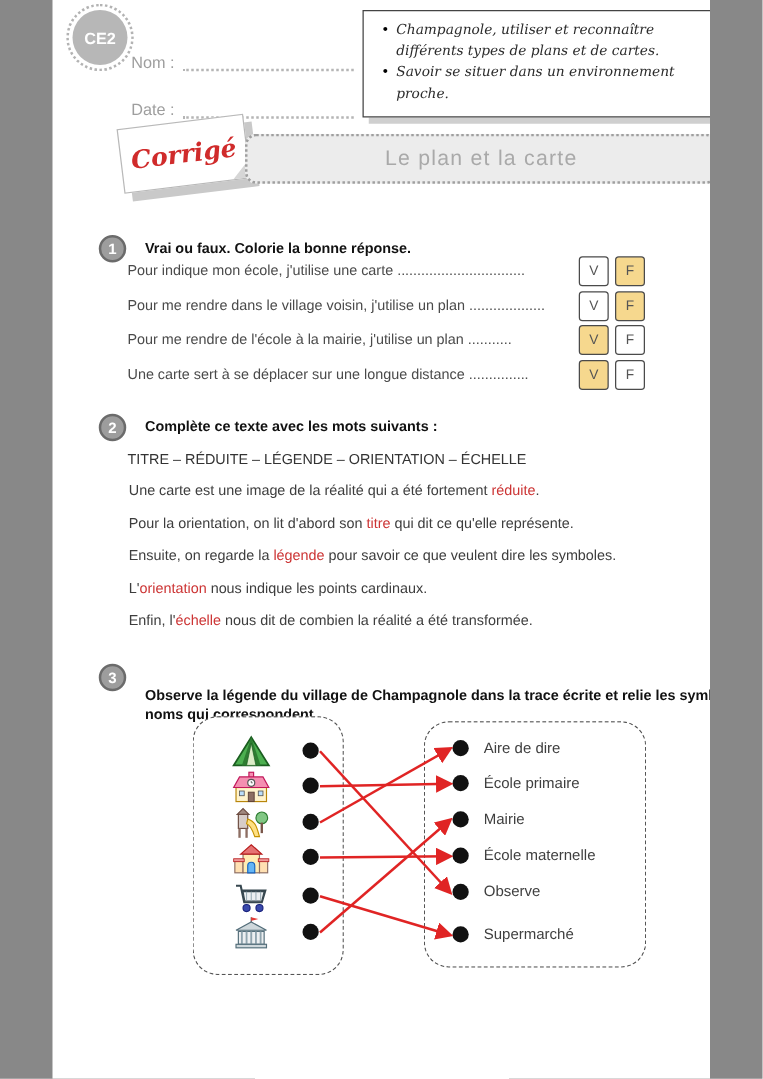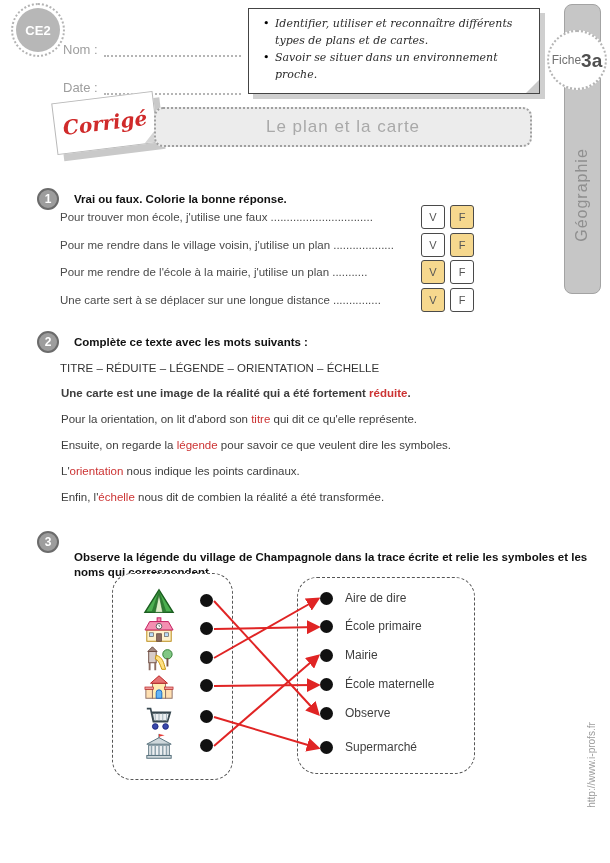--- a/index.html
+++ b/index.html
@@ -1,18 +1,18 @@
 <!DOCTYPE html>
 <html><head>
 <meta charset="utf-8">
 <style>
   * { margin:0; padding:0; box-sizing:border-box; }
   body { background:#888; font-family:"Liberation Sans", sans-serif; }
   .page {
-    position:relative; width:610px; height:863px; margin:0 auto;
+    position:relative; width:526px; height:863px; margin:0 auto;
     background:#ffffff; overflow:hidden;
   }
   
   .level-badge {
     position:absolute; left:16px; top:8px; width:44px; height:44px;
     background:#b7b7b7; border-radius:50%;
     outline:2px dotted #b3b3b3; outline-offset:3px;
     color:#fff; font-weight:bold; font-size:13px;
     display:flex; align-items:center; justify-content:center;
   }
@@ -132,21 +132,21 @@
     <span class="lbl">Nom :</span>
     <span class="leader"></span>
   </div>
   <div class="field-line date">
     <span class="lbl">Date :</span>
     <span class="leader"></span>
   </div>
 
   <div class="objectives">
     <ul>
-      <li>Identifier, utiliser et reconnaître différents types de plans et de cartes.</li>
+      <li>Champagnole, utiliser et reconnaître différents types de plans et de cartes.</li>
       <li>Savoir se situer dans un environnement proche.</li>
     </ul>
     <div class="fold"></div>
   </div>
 
   <div class="side-bar"></div>
   <div class="side-bar-label">Géographie</div>
   <div class="fiche-badge">
     <span class="fl">Fiche</span>
     <span class="fn">3a</span>
@@ -158,21 +158,21 @@
   </div>
   <div class="title-box">
     <span>Le plan et la carte</span>
   </div>
 
   <div class="num-circle" style="top:188px;">
     <span>1</span>
   </div>
   <div class="sec-heading" style="top:192px;">Vrai ou faux. Colorie la bonne réponse.</div>
 
-  <div class="q1-row-text" style="top:205px;">Pour trouver mon école, j'utilise une faux ................................</div>
+  <div class="q1-row-text" style="top:205px;">Pour indique mon école, j'utilise une carte ................................</div>
   <div class="vf-pair" style="top:205px;">
     <div class="vf-box">V</div>
     <div class="vf-box hl">F</div>
   </div>
 
   <div class="q1-row-text" style="top:233px;">Pour me rendre dans le village voisin, j'utilise un plan ...................</div>
   <div class="vf-pair" style="top:233px;">
     <div class="vf-box">V</div>
     <div class="vf-box hl">F</div>
   </div>
@@ -188,21 +188,21 @@
     <div class="vf-box hl">V</div>
     <div class="vf-box">F</div>
   </div>
 
   <div class="num-circle" style="top:331px;">
     <span>2</span>
   </div>
   <div class="sec-heading" style="top:335px;">Complète ce texte avec les mots suivants :</div>
   <div class="word-bank">TITRE – RÉDUITE – LÉGENDE – ORIENTATION – ÉCHELLE</div>
 
-  <div class="q2-sentence" style="top:387px;font-weight:bold;"><span>Une carte est une image de la réalité qui a été fortement </span><span class="red">réduite</span><span>.</span></div>
+  <div class="q2-sentence" style="top:387px;"><span>Une carte est une image de la réalité qui a été fortement </span><span class="red">réduite</span><span>.</span></div>
   <div class="q2-sentence" style="top:413px;"><span>Pour la orientation, on lit d'abord son </span><span class="red">titre</span><span> qui dit ce qu'elle représente.</span></div>
   <div class="q2-sentence" style="top:439px;"><span>Ensuite, on regarde la </span><span class="red">légende</span><span> pour savoir ce que veulent dire les symboles.</span></div>
   <div class="q2-sentence" style="top:465px;"><span>L'</span><span class="red">orientation</span><span> nous indique les points cardinaux.</span></div>
   <div class="q2-sentence" style="top:491px;"><span>Enfin, l'</span><span class="red">échelle</span><span> nous dit de combien la réalité a été transformée.</span></div>
 
   <div class="num-circle" style="top:531px;">
     <span>3</span>
   </div>
   <div class="sec-heading" style="top:550px; width:515px;">Observe la légende du village de Champagnole dans  la trace écrite et relie les symboles et les noms qui correspondent.</div>
 

